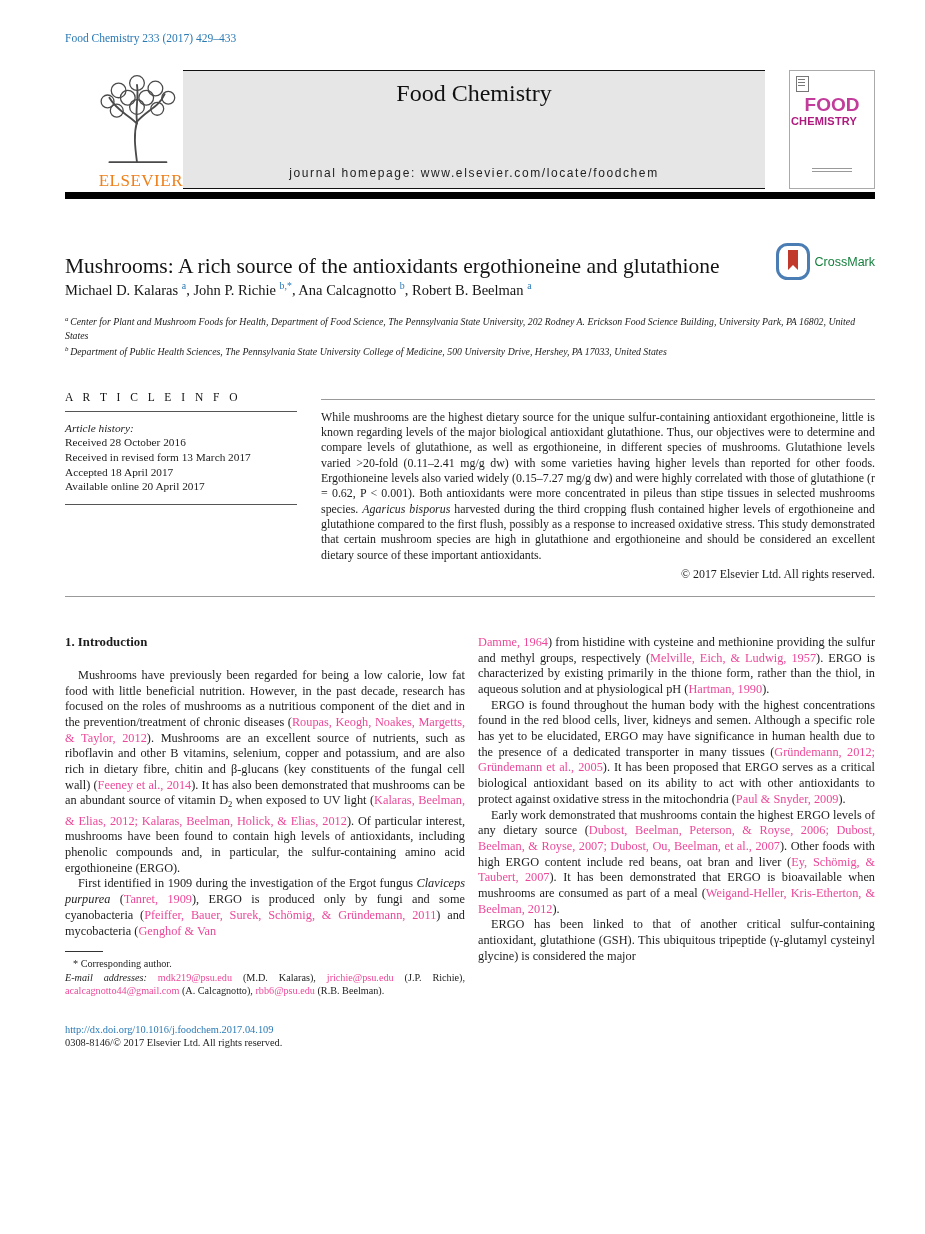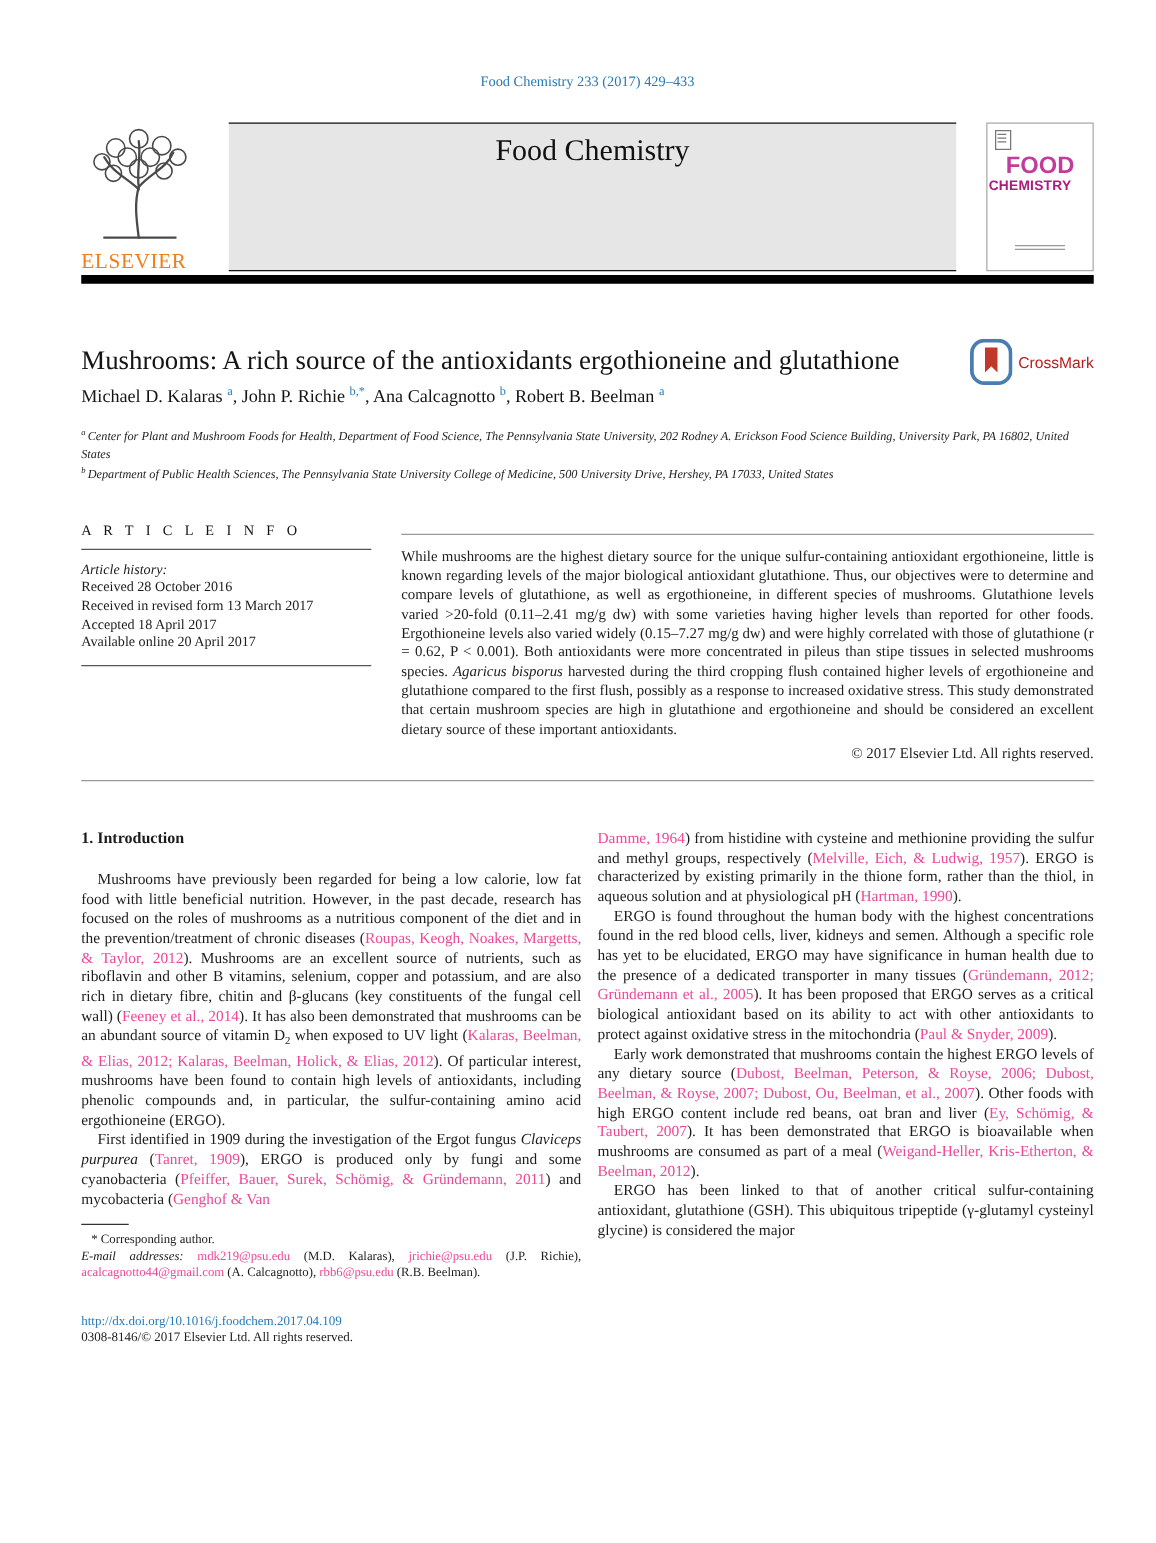--- a/index.html
+++ b/index.html
@@ -1,49 +1,49 @@
 <!DOCTYPE html>
 <html><head>
 <meta charset="utf-8">
 <style>
   html,body{margin:0;padding:0;background:#fff;}
   .page{position:relative;width:925px;height:1234px;background:#fff;overflow:hidden;
         font-family:"Liberation Serif",serif;color:#1c1c1c;}
   .content{margin:0 50px 0 65px;width:810px;}
 
   
-  .citation{margin-top:60px;text-align:center;font-size:11.5px;color:#2979b5;}
+  .citation{margin-top:32px;text-align:left;font-size:11.5px;color:#2979b5;}
 
   
   .header-row{margin-top:26px;display:flex;height:119px;}
-  .elsevier-box{width:118px;display:flex;flex-direction:column;align-items:flex-start;justify-content:space-between;}
+  .elsevier-box{width:118px;display:flex;flex-direction:column;align-items:flex-end;justify-content:space-between;}
   .elsevier-text{font-size:17px;color:#ee7f1a;letter-spacing:.5px;line-height:1;margin-top:2px;}
   .banner{flex:0 0 582px;width:582px;background:#e6e6e6;border-top:1px solid #111;border-bottom:1px solid #111;
           display:flex;flex-direction:column;justify-content:space-between;text-align:center;box-sizing:border-box;padding:9px 0 8px 0;}
   .contents-line{font-family:"Liberation Sans",sans-serif;font-size:12px;color:#222;}
   .contents-line .sd{color:#2979b5;}
   .journal-title{font-size:24px;color:#111;}
   .homepage-line{font-family:"Liberation Sans",sans-serif;font-size:12px;letter-spacing:1.6px;color:#222;}
   .cover-box{margin-left:auto;width:86px;height:119px;background:#fff;border:1px solid #aaa;position:relative;box-sizing:border-box;}
   .cover-mini-icon{position:absolute;top:5px;left:6px;width:11px;height:14px;border:1px solid #777;}
   .cover-mini-icon::before{content:"";position:absolute;left:1px;top:2px;width:7px;height:1px;background:#777;box-shadow:0 3px 0 #777,0 6px 0 #777;}
   .cover-food{position:absolute;top:24px;left:0;right:0;text-align:center;font-family:"Liberation Sans",sans-serif;
               font-size:19px;font-weight:bold;color:#c13c9b;letter-spacing:0;line-height:1;}
   .cover-chem{position:absolute;top:44px;left:0;right:16px;text-align:center;font-family:"Liberation Sans",sans-serif;
               font-size:11px;font-weight:bold;color:#ae1a7e;letter-spacing:.2px;}
   .cover-fineprint{position:absolute;bottom:16px;left:22px;right:22px;}
   .cover-fineprint div{height:1px;background:#999;margin-top:2px;}
 
   .black-bar{margin-top:3px;height:7px;background:#000;}
 
   
-  .title-row{margin-top:40px;display:flex;align-items:center;}
+  .title-row{margin-top:40px;display:flex;align-items:flex-end;}
   .article-title{flex:1;max-width:660px;font-size:21.5px;font-weight:normal;line-height:28px;margin:0;color:#141414;}
   .crossmark{margin-left:auto;margin-top:4px;display:flex;align-items:center;gap:5px;}
-  .crossmark-label{font-family:"Liberation Sans",sans-serif;font-size:12.5px;color:#b91c1c;}
+  .crossmark-label{font-family:"Liberation Sans",sans-serif;font-size:12.5px;color:#15803d;}
   .authors{font-size:14.5px;color:#141414;}
   .affiliations{margin-top:13px;font-size:9.8px;font-style:italic;line-height:13.5px;color:#222;}
 
   
   .meta-grid{margin-top:32px;display:flex;}
   .info-col{width:232px;flex:0 0 232px;}
   .abs-col{margin-left:24px;flex:1;}
   .section-heading{font-size:11.5px;letter-spacing:3.5px;color:#111;}
   .rule-dark{border:0;border-top:1px solid #555;margin:8px 0 9px 0;}
   .rule-light{border:0;border-top:1px solid #999;margin:8px 0 10px 0;}
@@ -105,20 +105,21 @@
               <circle cx="28" cy="44" r="7"></circle>
               <circle cx="72" cy="42" r="7"></circle>
             <circle cx="50" cy="40" r="8"></circle>
           </g>
         </svg>
         <div class="elsevier-text">ELSEVIER</div>
       </div>
 
       <div class="banner">
         <div class="journal-title">Food Chemistry</div>
+        <div class="homepage-line">journal homepage: www.elsevier.com/locate/foodchem</div>
       </div>
 
       <div class="cover-box">
         <div class="cover-mini-icon"></div>
         <div class="cover-food">FOOD</div>
         <div class="cover-chem">CHEMISTRY</div>
         <div class="cover-fineprint">
             <div></div>
             <div></div>
           </div>

